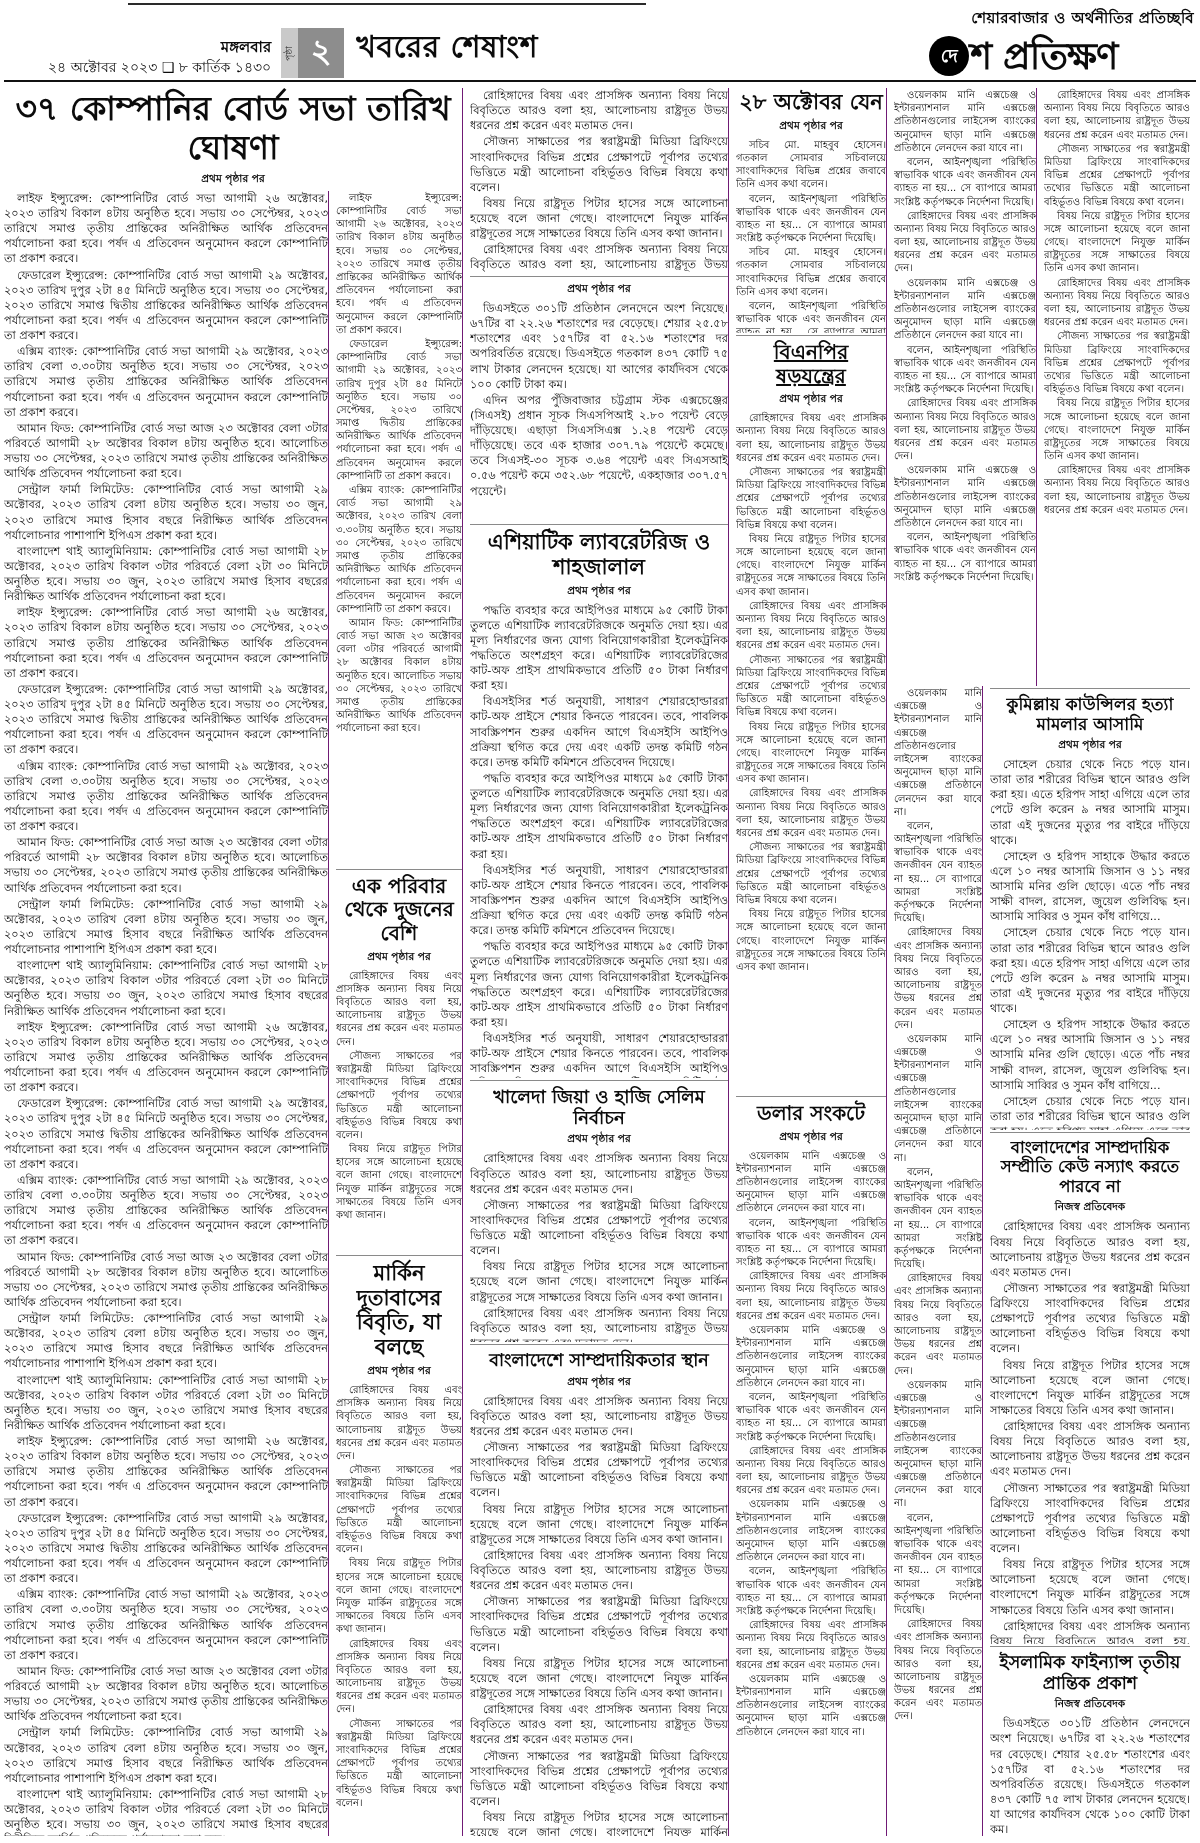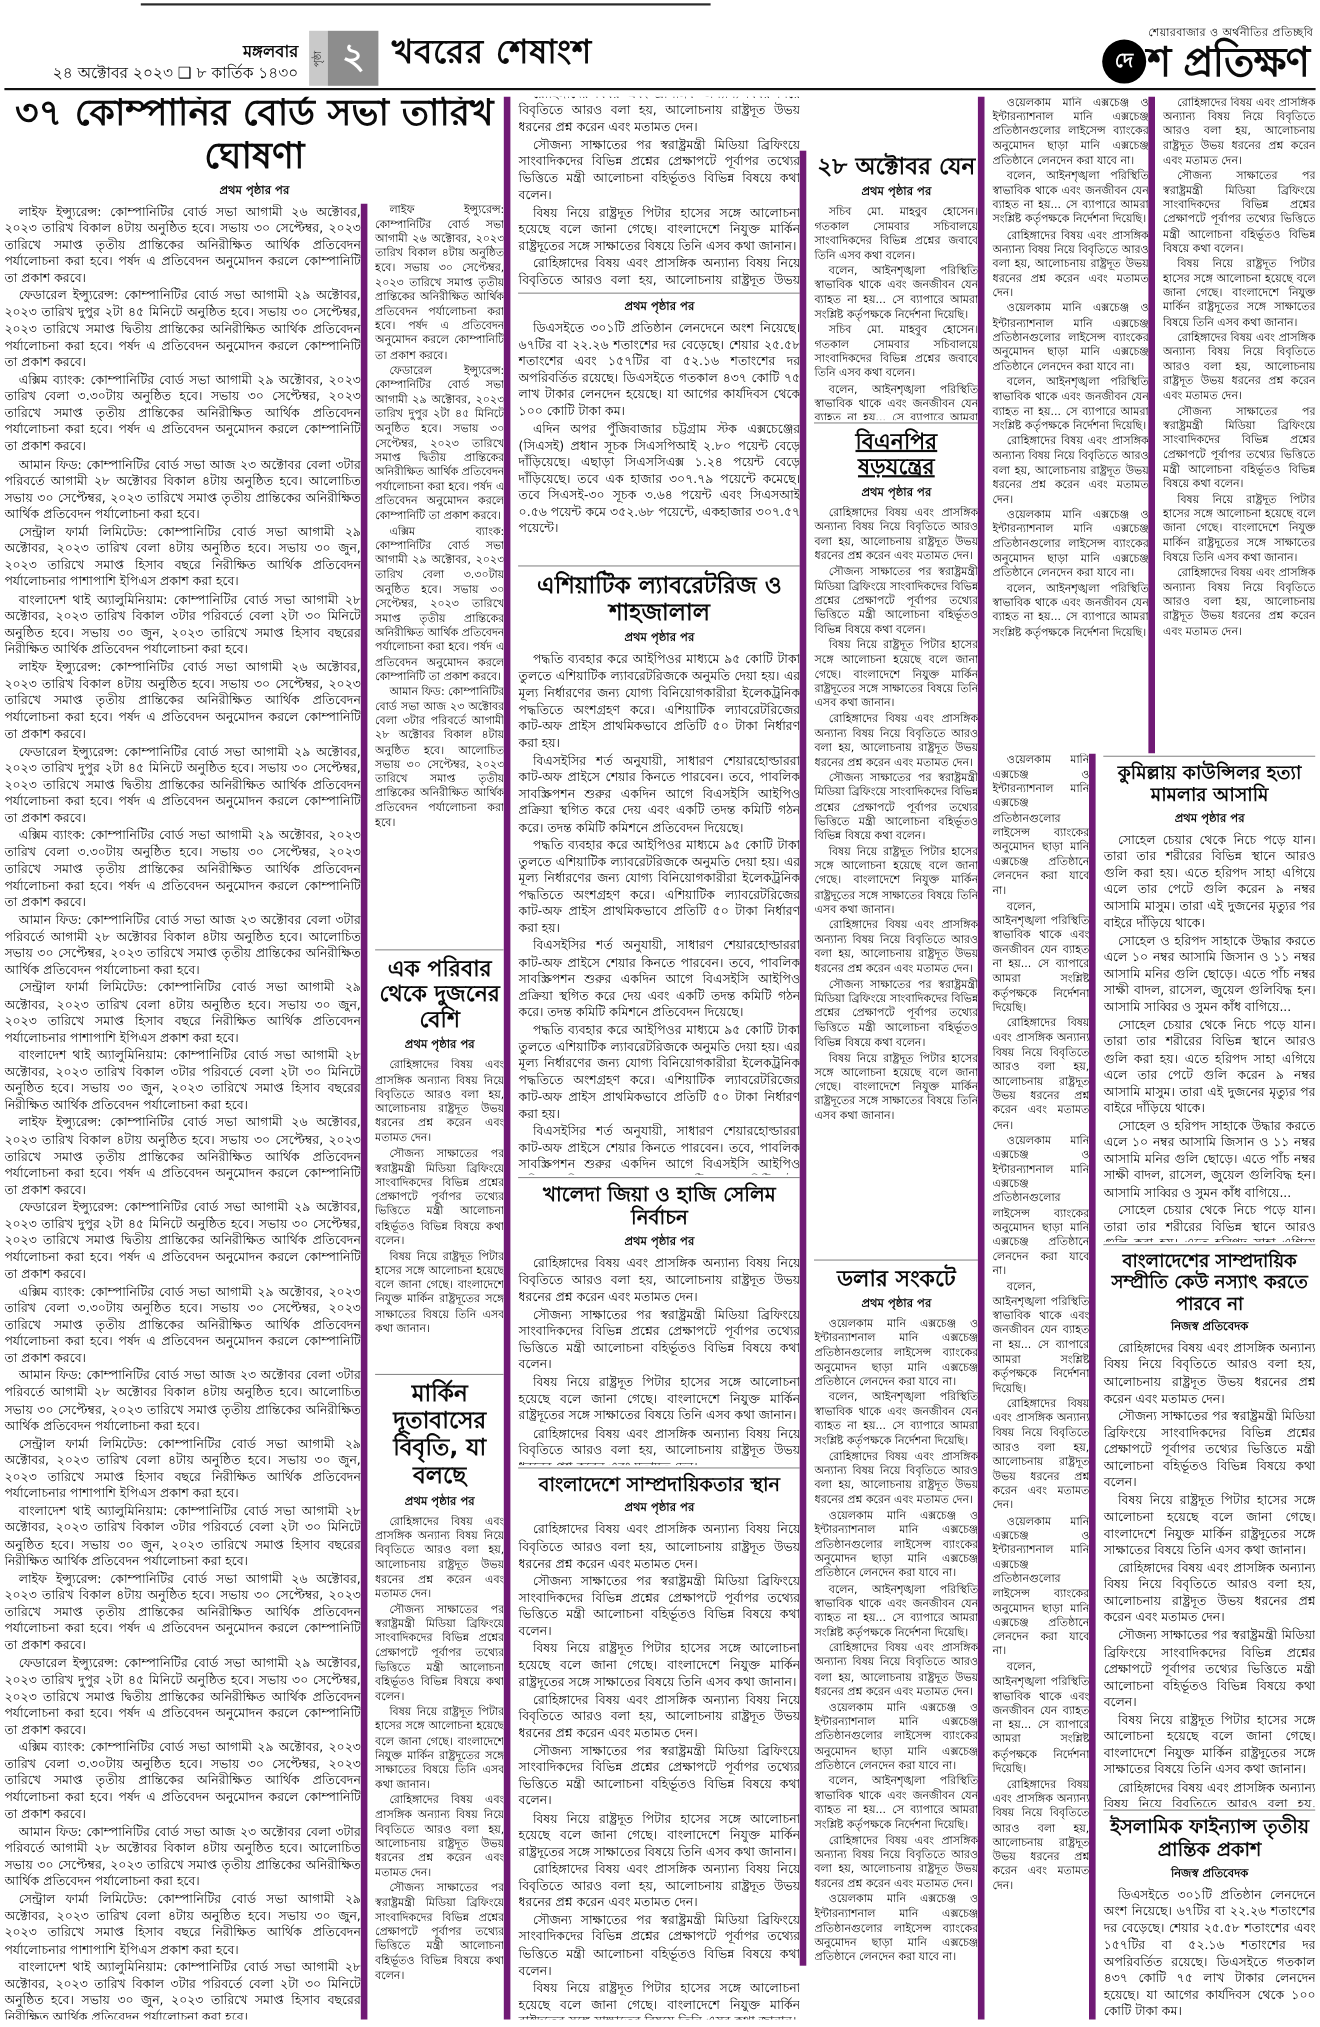--- a/index.html
+++ b/index.html
@@ -10,28 +10,28 @@
   header{height:76px;display:flex;align-items:flex-end;padding:0 2px;box-sizing:border-box;}
   .dateblock{text-align:right;line-height:1.3;margin:0 10px 2px 24px;white-space:nowrap;}
   .day{font-weight:bold;font-size:15px;}
   .dateline{font-size:14px;margin-left:18px;}
   .pagebox{display:flex;height:50px;margin-right:12px;flex:0 0 auto;}
   .pstrip{width:17px;background:#c9c9c9;color:#222;display:flex;align-items:center;justify-content:center;}
   .pstrip span{transform:rotate(-90deg);font-size:9px;white-space:nowrap;}
   .pnum{width:46px;background:#8d8d8d;color:#fff;font-size:32px;font-weight:bold;display:flex;align-items:center;justify-content:center;}
   .section-title{font-size:30px;font-weight:bold;letter-spacing:.5px;flex:1;padding-bottom:4px;white-space:nowrap;margin-top:25px;}
   .mast{text-align:right;line-height:1;margin-bottom:2px;}
-  .tagline{font-size:10px;font-weight:normal;letter-spacing:.4px;text-align:left;padding-left:42px;margin-bottom:0;}
+  .tagline{font-size:15px;font-weight:bold;letter-spacing:.4px;text-align:left;padding-left:42px;margin-bottom:10px;}
   .mastline{display:flex;align-items:center;}
   .mastdisc{width:40px;height:40px;border-radius:50%;background:#000;color:#fff;display:flex;align-items:center;justify-content:center;font-size:18px;font-weight:bold;flex:0 0 auto;}
   .mastname{font-size:37px;font-weight:900;letter-spacing:-1px;margin-left:1px;white-space:nowrap;}
   .headrule{height:2px;background:#111;margin:2px 0 6px;}
   
-  main{display:flex;height:1748px;overflow:hidden;align-items:center;}
-  .gut{border-left:6px solid #701a75;margin-left:0;padding-left:7px;}
+  main{display:flex;height:1748px;overflow:hidden;}
+  .gut{border-left:1px solid #701a75;margin-left:0;padding-left:7px;}
   .sec{display:flex;flex-direction:column;overflow:hidden;}
   .hl{font-weight:bold;text-align:center;line-height:1.18;margin:2px 0;}
   .kicker{font-size:10.5px;font-weight:bold;text-align:center;margin:1px 0 3px;}
   .body{flex:1;overflow:hidden;font-size:11.3px;line-height:1.34;text-align:justify;}
   .body p{margin:0 0 1px;text-indent:13px;}
   .narrow .body{font-size:10px;line-height:1.32;}
   .topline{border-top:1px solid #8a8a8a;padding-top:3px;margin-top:2px;}
   
   .g37{width:458px;display:flex;flex-direction:column;overflow:hidden;}
   .hl-37{font-size:33px;}

